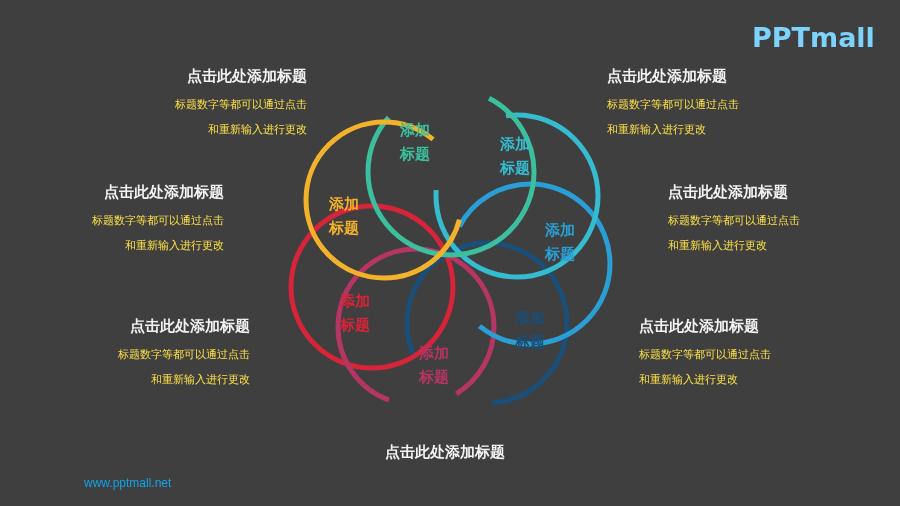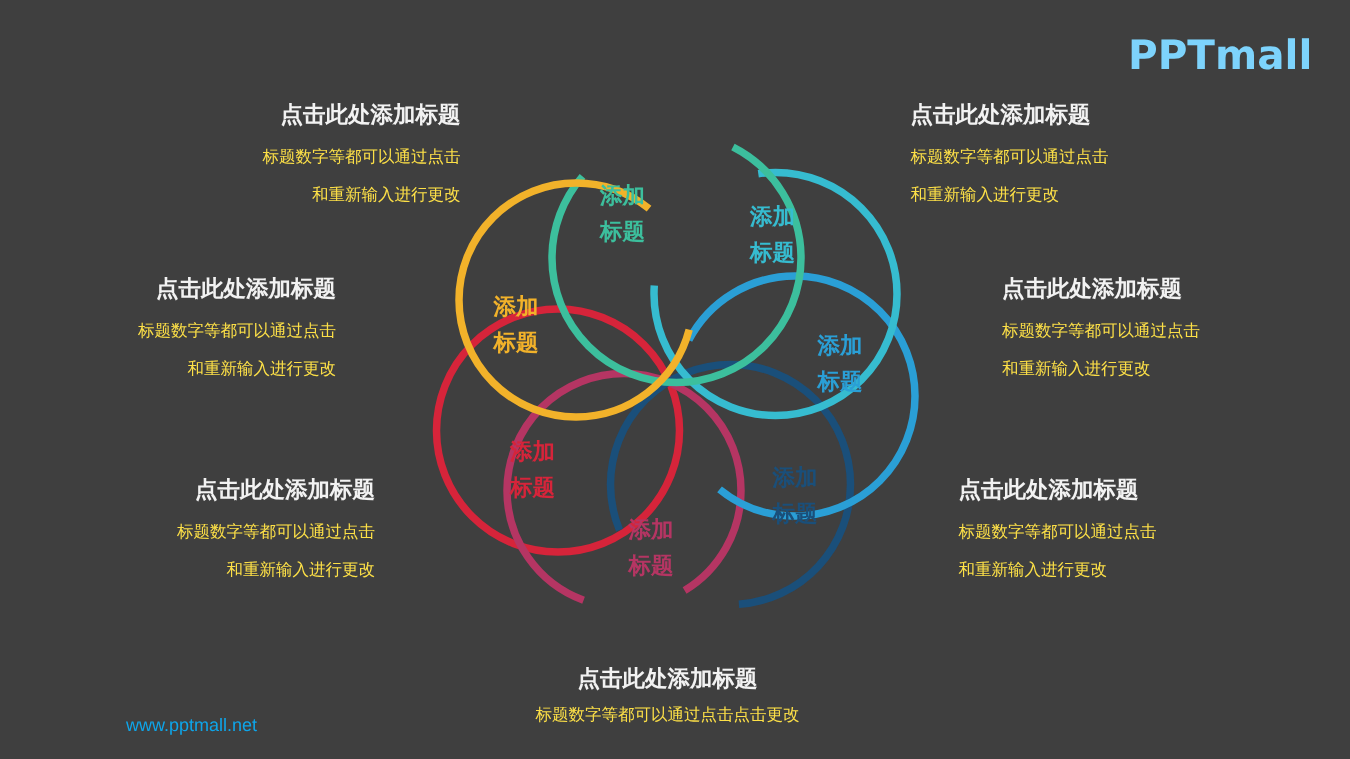--- a/index.html
+++ b/index.html
@@ -109,16 +109,15 @@
   <div class="d">和重新输入进行更改</div>
 </div>
 <div class="block" style="left:639px; top:316px;">
   <div class="t">点击此处添加标题</div>
   <div class="d">标题数字等都可以通过点击</div>
   <div class="d">和重新输入进行更改</div>
 </div>
 
 <div class="block center" style="left:300px; width:290px; top:442px;">
   <div class="t">点击此处添加标题</div>
-  <div class="d" style="margin-top:-4px;">标题数字等都可以通过点击点击更改</div>
 </div>
 
 <div class="footer">www.pptmall.net</div>
 
 </body></html>

